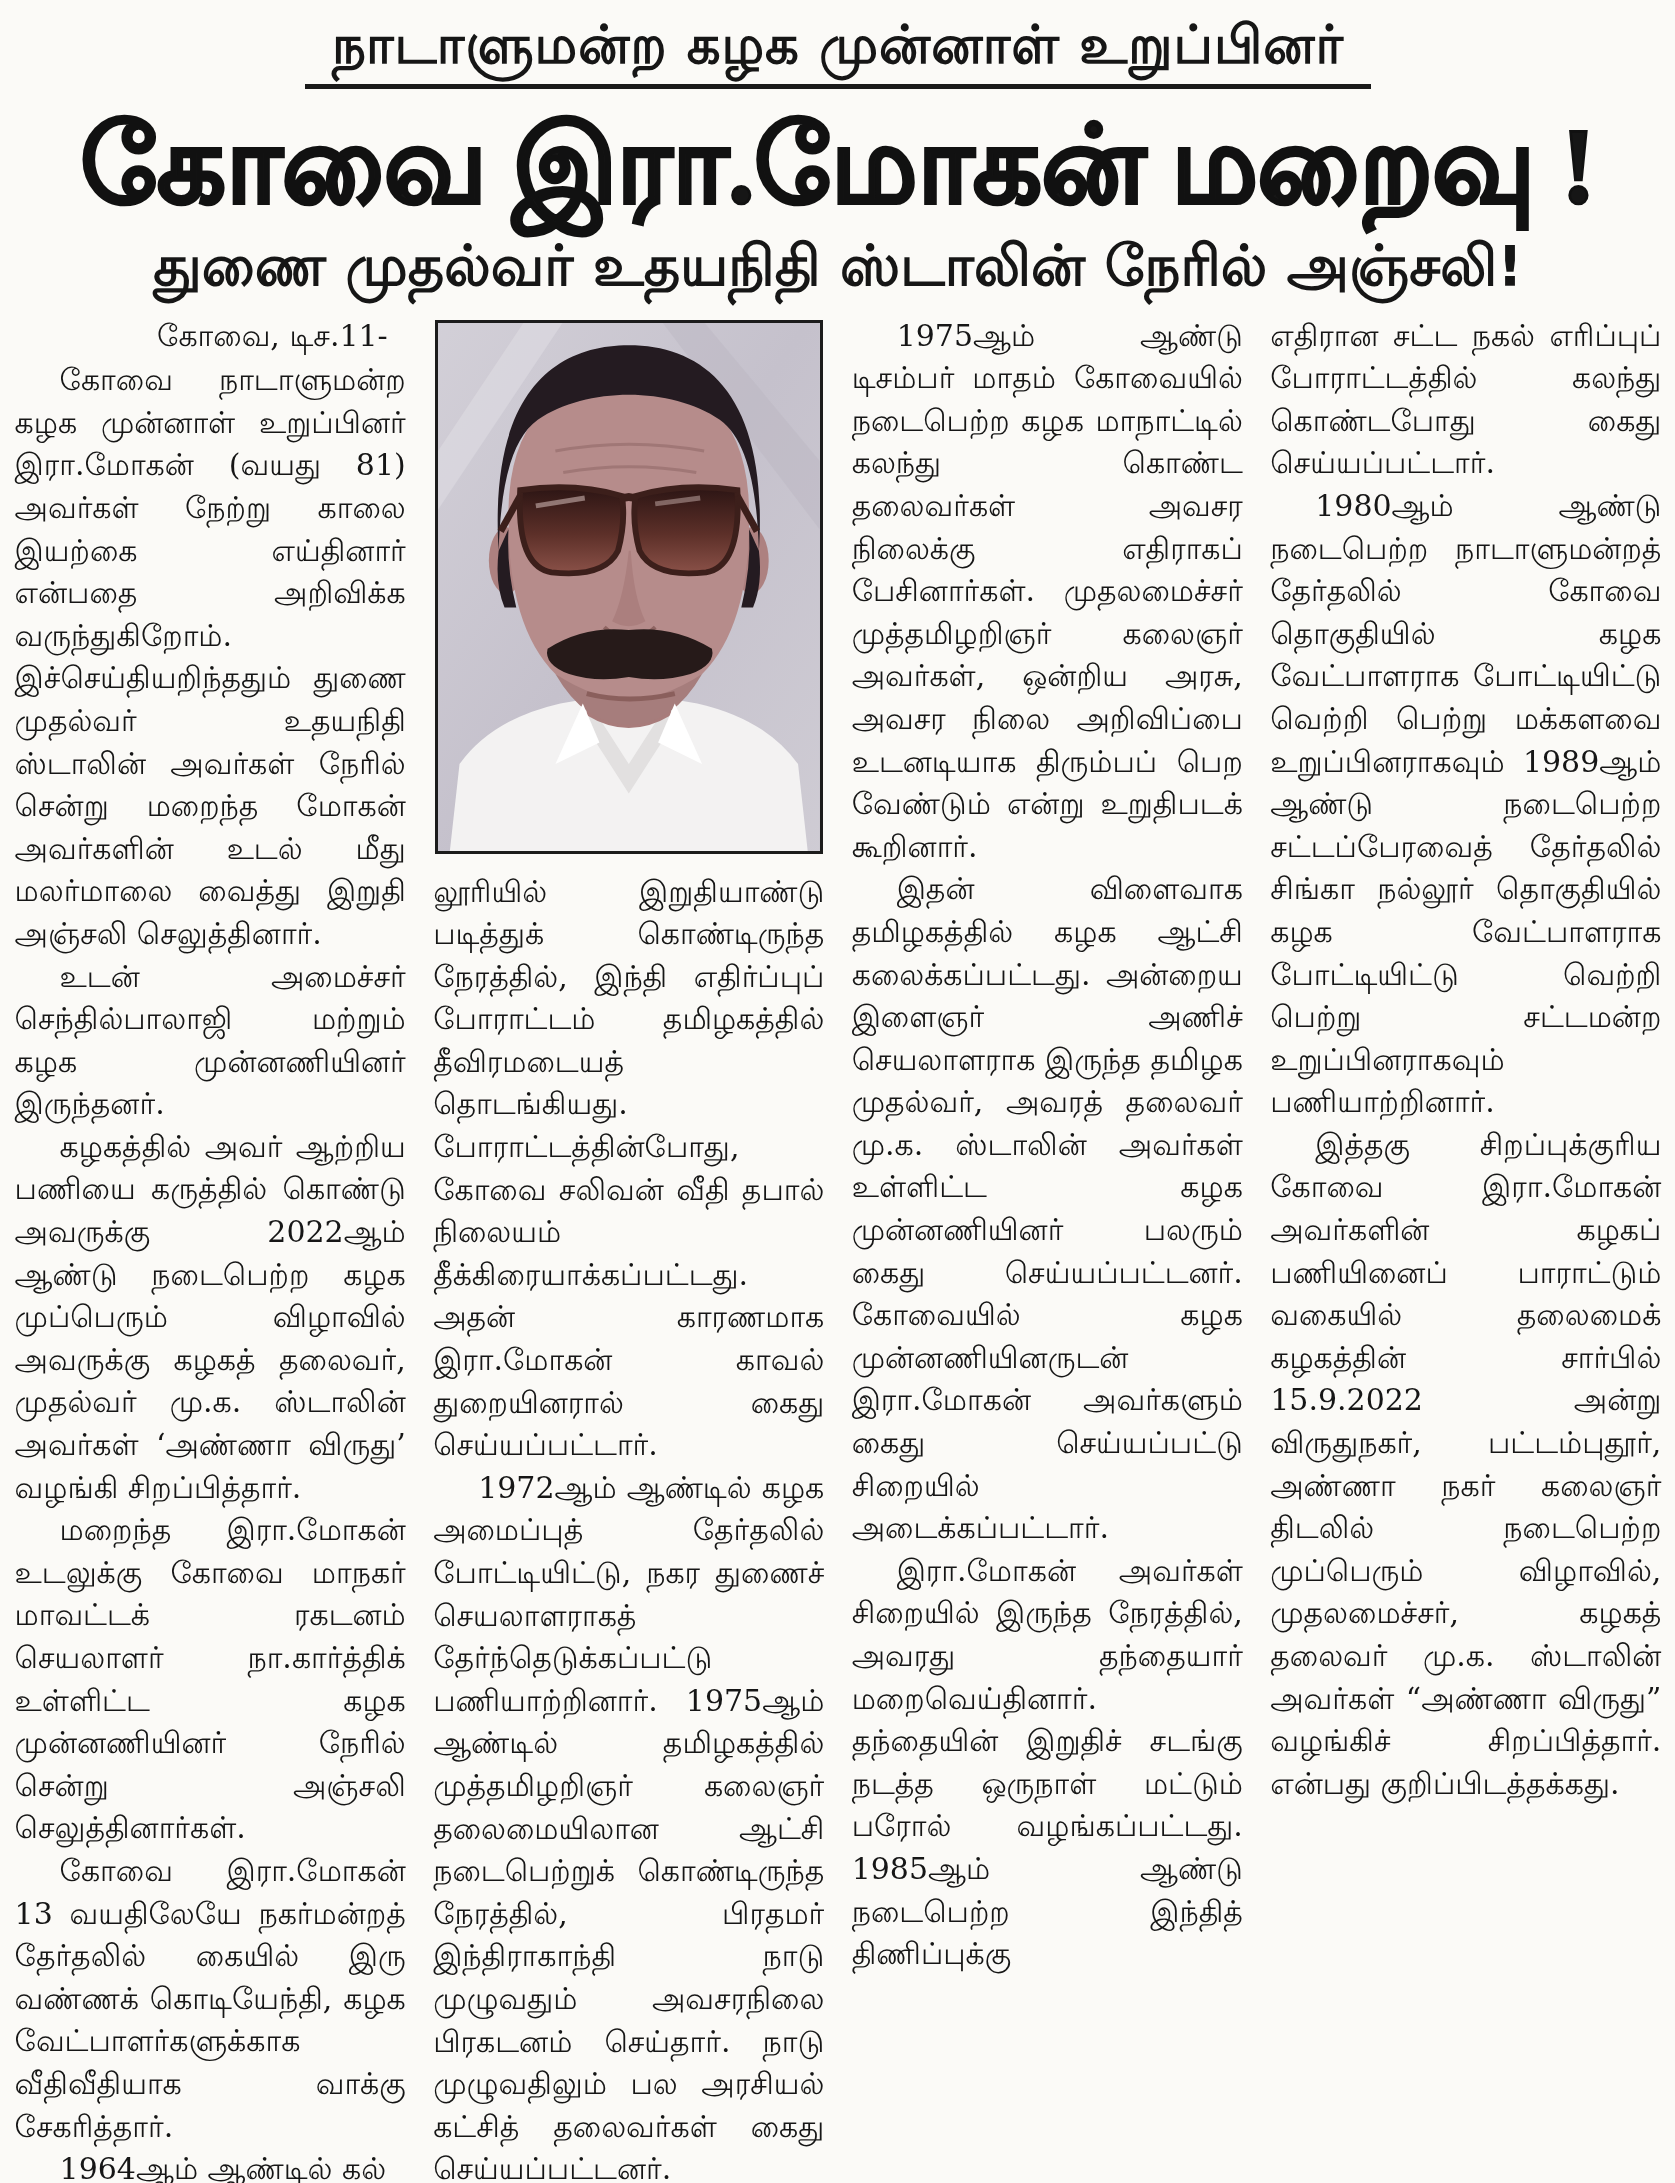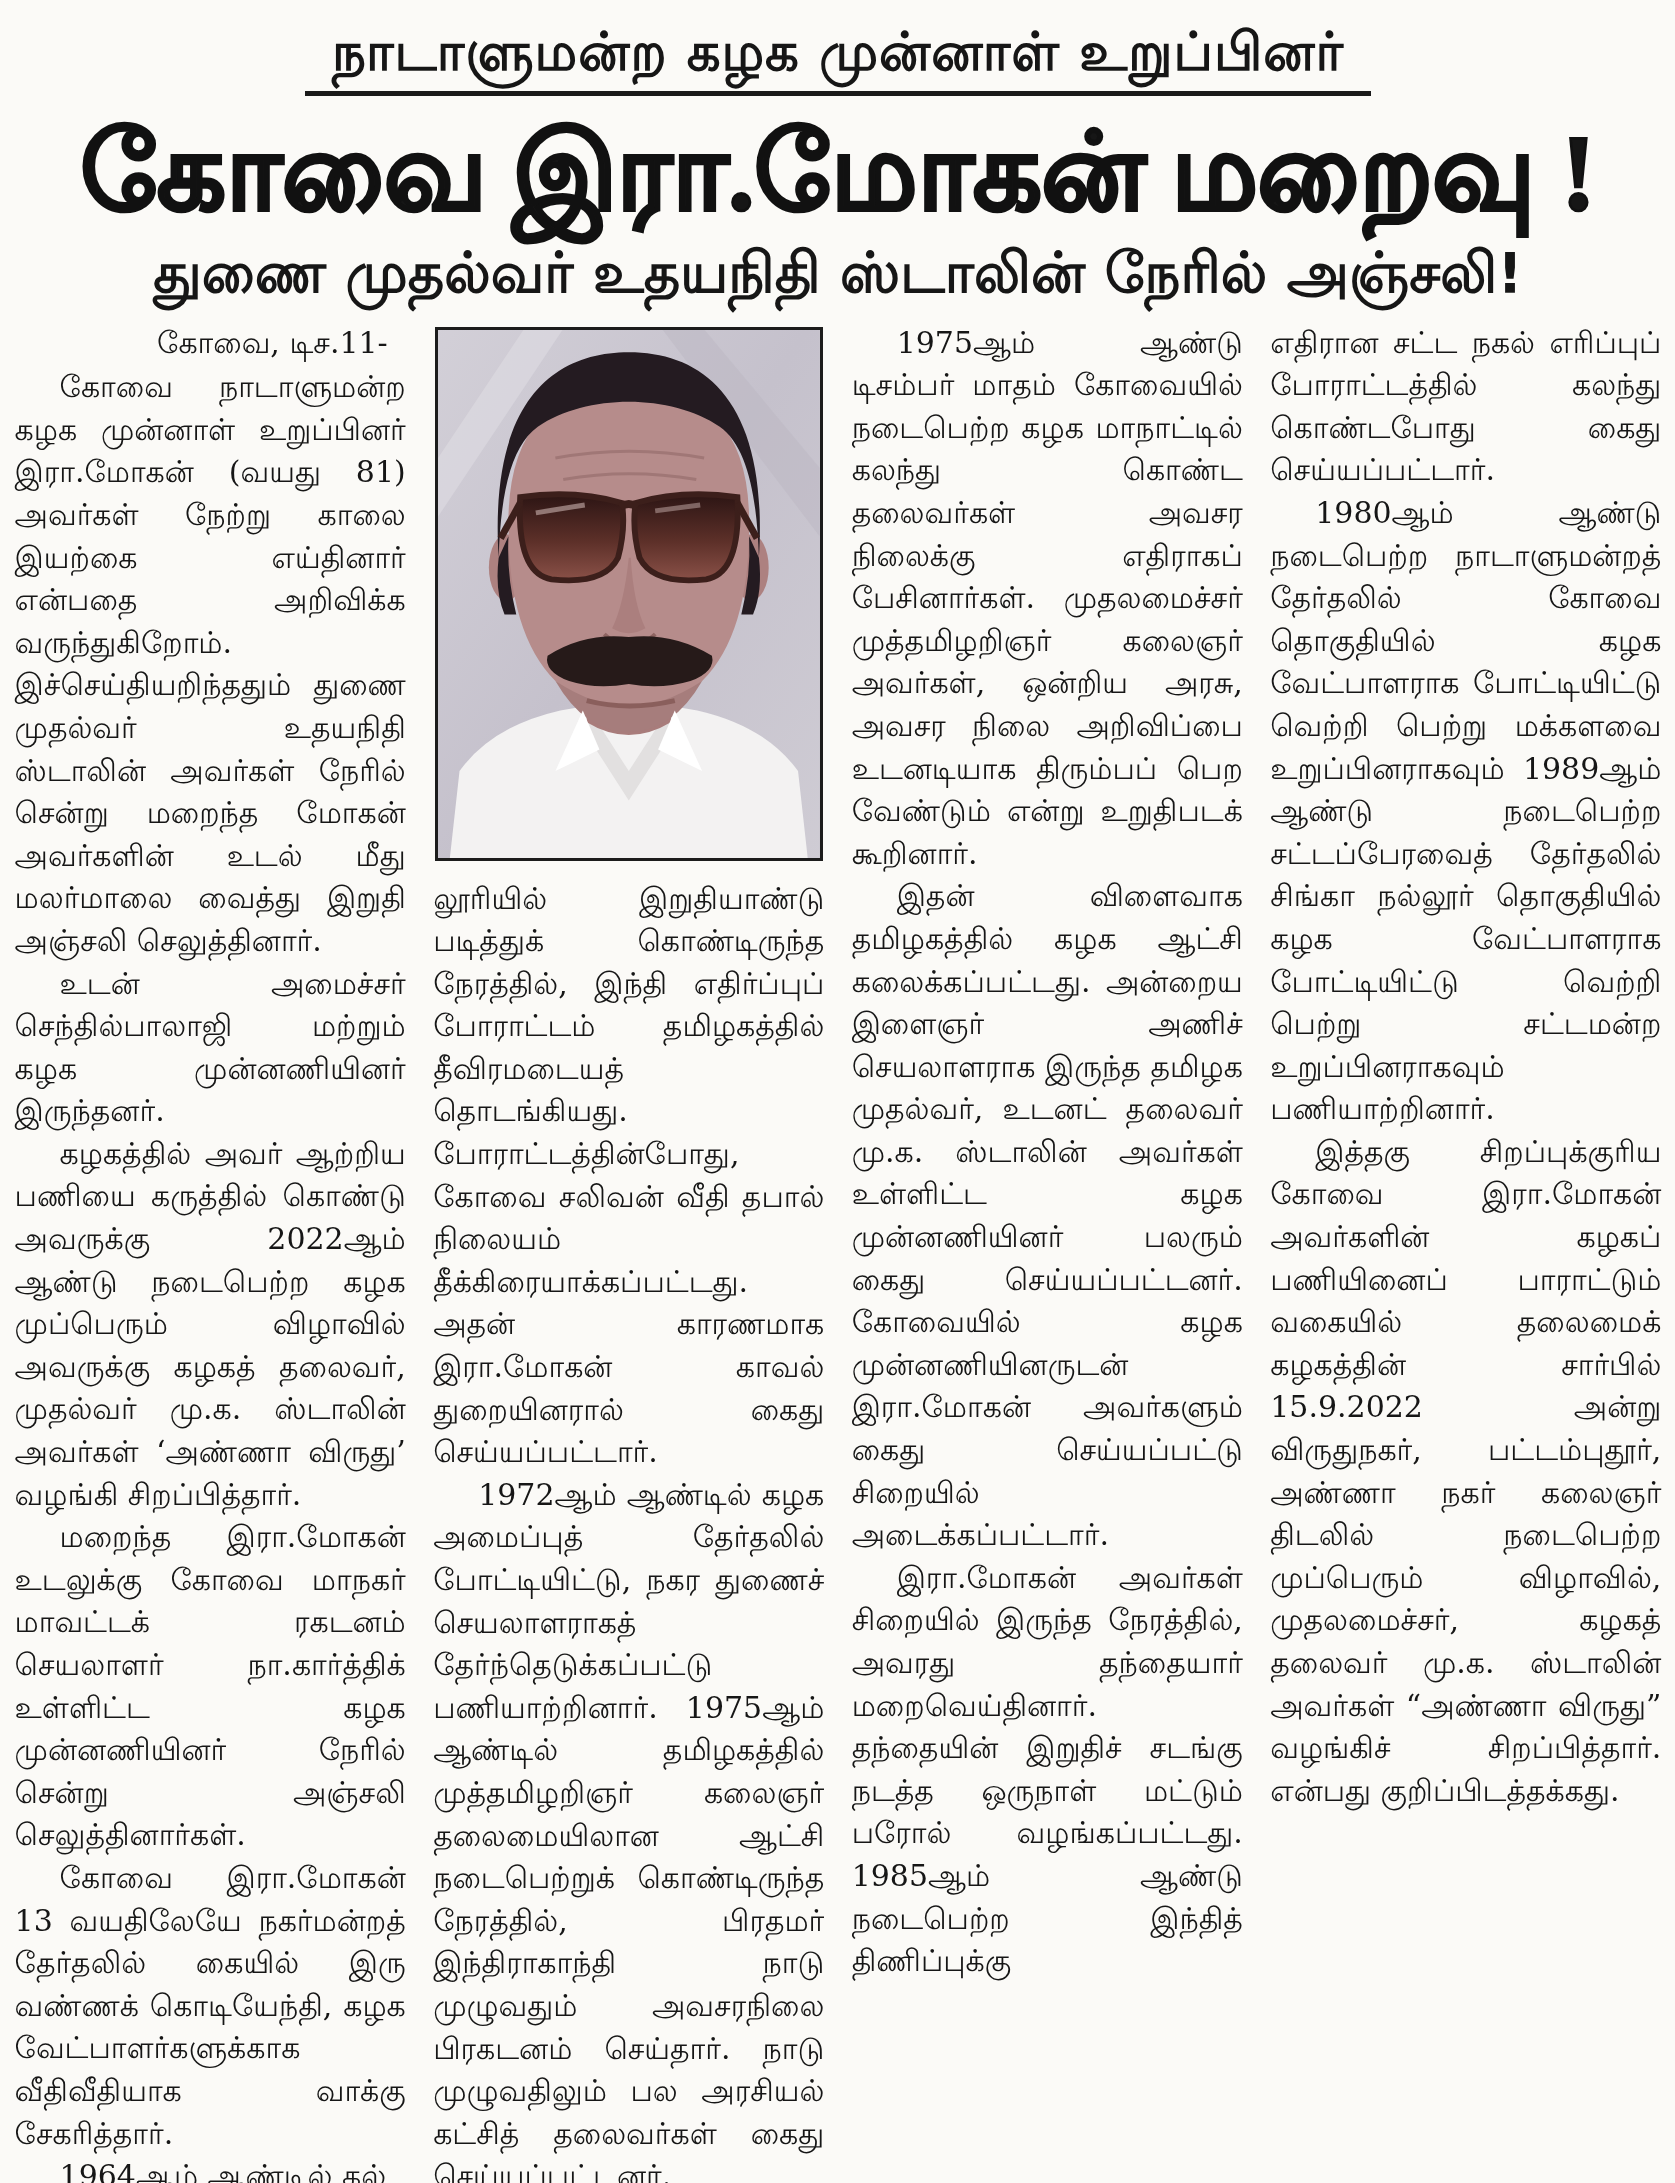--- a/index.html
+++ b/index.html
@@ -12,21 +12,21 @@
     font-family: "DejaVu Serif", "Liberation Serif", serif;
     color: #161616;
   }
   .page {
     box-sizing: border-box;
     width: 1676px;
     height: 2184px;
     padding: 7.3px 14.6px 9.1px 14.6px;
   }
   header { text-align: center; }
-  .kicker-wrap { text-align: center; margin-top: 15px; }
+  .kicker-wrap { text-align: center; margin-top: 8px; }
   .kicker {
     display: inline-block;
     font-family: "DejaVu Sans", "Liberation Sans", sans-serif;
     font-size: 53px;
     font-weight: 700;
     letter-spacing: 0.9px;
     padding: 0 27.4px 7.3px 27.4px;
     border-bottom: 5.5px solid #1a1a1a;
     line-height: 1.15;
   }
@@ -159,21 +159,21 @@
           <path d="M148,408 L120,470 L165,448 Z" fill="#ffffff"></path>
           <path d="M242,408 L270,470 L225,448 Z" fill="#ffffff"></path>
         </svg>
       </figure>
       <p class="para cont">லூரியில் இறுதியாண்டு படித்துக் கொண்டிருந்த நேரத்தில், இந்தி எதிர்ப்புப் போராட்டம் தமிழகத்தில் தீவிரமடையத் தொடங்கியது. போராட்டத்தின்போது, கோவை சலிவன் வீதி தபால் நிலையம் தீக்கிரையாக்கப்பட்டது. அதன் காரணமாக இரா.மோகன் காவல் துறையினரால் கைது செய்யப்பட்டார்.</p>
       <p class="para indent">1972ஆம் ஆண்டில் கழக அமைப்புத் தேர்தலில் போட்டியிட்டு, நகர துணைச் செயலாளராகத் தேர்ந்தெடுக்கப்பட்டு பணியாற்றினார். 1975ஆம் ஆண்டில் தமிழகத்தில் முத்தமிழறிஞர் கலைஞர் தலைமையிலான ஆட்சி நடைபெற்றுக் கொண்டிருந்த நேரத்தில், பிரதமர் இந்திராகாந்தி நாடு முழுவதும் அவசரநிலை பிரகடனம் செய்தார். நாடு முழுவதிலும் பல அரசியல் கட்சித் தலைவர்கள் கைது செய்யப்பட்டனர். தமிழகத்தில் மட்டும் கைது பட</p>
     </section>
 
     <section class="col">
       <p class="para indent">1975ஆம் ஆண்டு டிசம்பர் மாதம் கோவையில் நடைபெற்ற கழக மாநாட்டில் கலந்து கொண்ட தலைவர்கள் அவசர நிலைக்கு எதிராகப் பேசினார்கள். முதலமைச்சர் முத்தமிழறிஞர் கலைஞர் அவர்கள், ஒன்றிய அரசு, அவசர நிலை அறிவிப்பை உடனடியாக திரும்பப் பெற வேண்டும் என்று உறுதிபடக் கூறினார்.</p>
-      <p class="para indent">இதன் விளைவாக தமிழகத்தில் கழக ஆட்சி கலைக்கப்பட்டது. அன்றைய இளைஞர் அணிச் செயலாளராக இருந்த தமிழக முதல்வர், உடனட் தலைவர் மு.க. ஸ்டாலின் அவர்கள் உள்ளிட்ட கழக முன்னணியினர் பலரும் கைது செய்யப்பட்டனர். கோவையில் கழக முன்னணியினருடன் இரா.மோகன் அவர்களும் கைது செய்யப்பட்டு சிறையில் அடைக்கப்பட்டார்.</p>
+      <p class="para indent">இதன் விளைவாக தமிழகத்தில் கழக ஆட்சி கலைக்கப்பட்டது. அன்றைய இளைஞர் அணிச் செயலாளராக இருந்த தமிழக முதல்வர், அவரத் தலைவர் மு.க. ஸ்டாலின் அவர்கள் உள்ளிட்ட கழக முன்னணியினர் பலரும் கைது செய்யப்பட்டனர். கோவையில் கழக முன்னணியினருடன் இரா.மோகன் அவர்களும் கைது செய்யப்பட்டு சிறையில் அடைக்கப்பட்டார்.</p>
       <p class="para indent">இரா.மோகன் அவர்கள் சிறையில் இருந்த நேரத்தில், அவரது தந்தையார் மறைவெய்தினார். தந்தையின் இறுதிச் சடங்கு நடத்த ஒருநாள் மட்டும் பரோல் வழங்கப்பட்டது. 1985ஆம் ஆண்டு நடைபெற்ற இந்தித் திணிப்புக்கு</p>
     </section>
 
     <section class="col">
       <p class="para cont">எதிரான சட்ட நகல் எரிப்புப் போராட்டத்தில் கலந்து கொண்டபோது கைது செய்யப்பட்டார்.</p>
       <p class="para indent">1980ஆம் ஆண்டு நடைபெற்ற நாடாளுமன்றத் தேர்தலில் கோவை தொகுதியில் கழக வேட்பாளராக போட்டியிட்டு வெற்றி பெற்று மக்களவை உறுப்பினராகவும் 1989ஆம் ஆண்டு நடைபெற்ற சட்டப்பேரவைத் தேர்தலில் சிங்கா நல்லூர் தொகுதியில் கழக வேட்பாளராக போட்டியிட்டு வெற்றி பெற்று சட்டமன்ற உறுப்பினராகவும் பணியாற்றினார்.</p>
       <p class="para indent">இத்தகு சிறப்புக்குரிய கோவை இரா.மோகன் அவர்களின் கழகப் பணியினைப் பாராட்டும் வகையில் தலைமைக் கழகத்தின் சார்பில் 15.9.2022 அன்று விருதுநகர், பட்டம்புதூர், அண்ணா நகர் கலைஞர் திடலில் நடைபெற்ற முப்பெரும் விழாவில், முதலமைச்சர், கழகத் தலைவர் மு.க. ஸ்டாலின் அவர்கள் “அண்ணா விருது” வழங்கிச் சிறப்பித்தார். என்பது குறிப்பிடத்தக்கது.</p>
     </section>
 
   </div>

